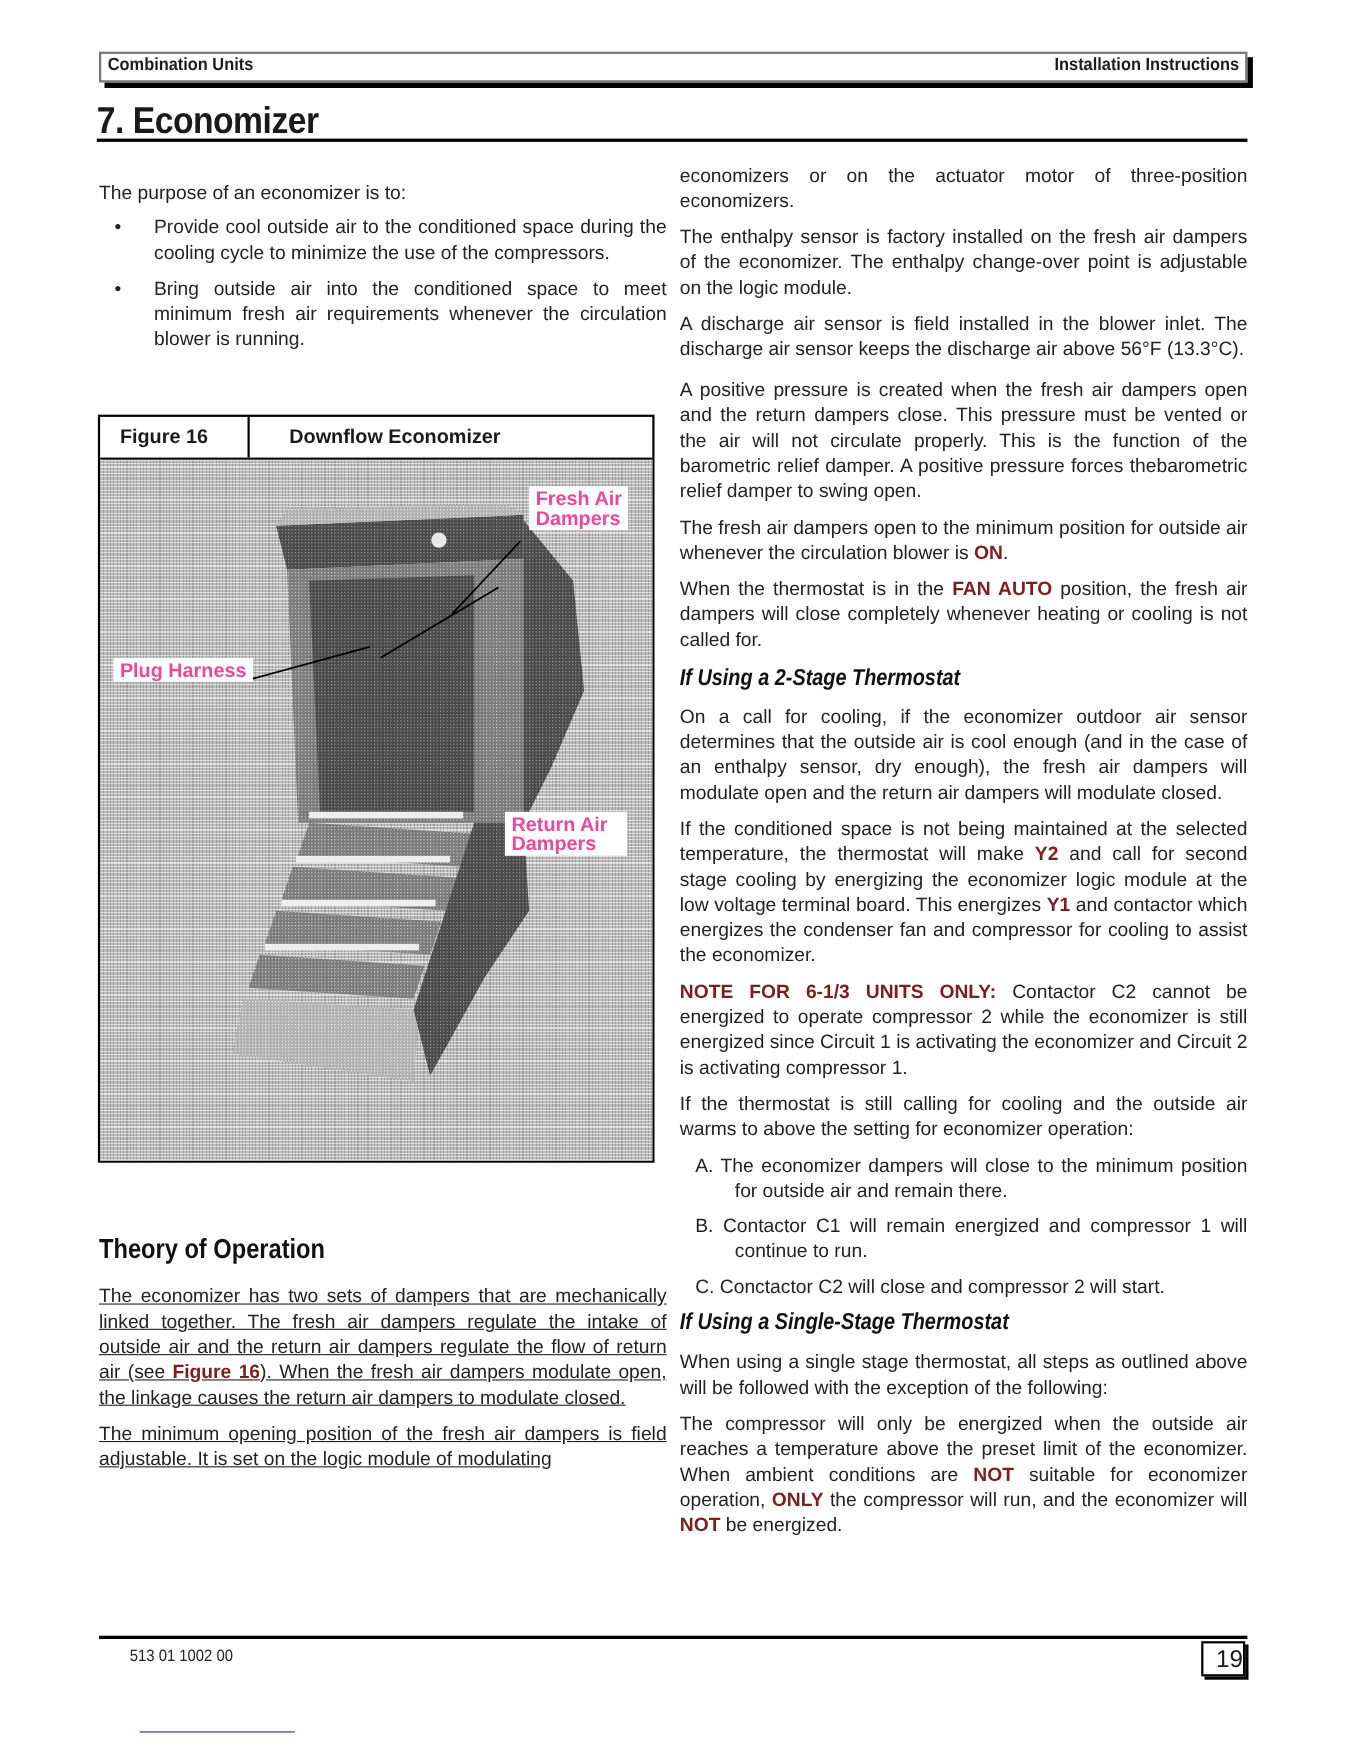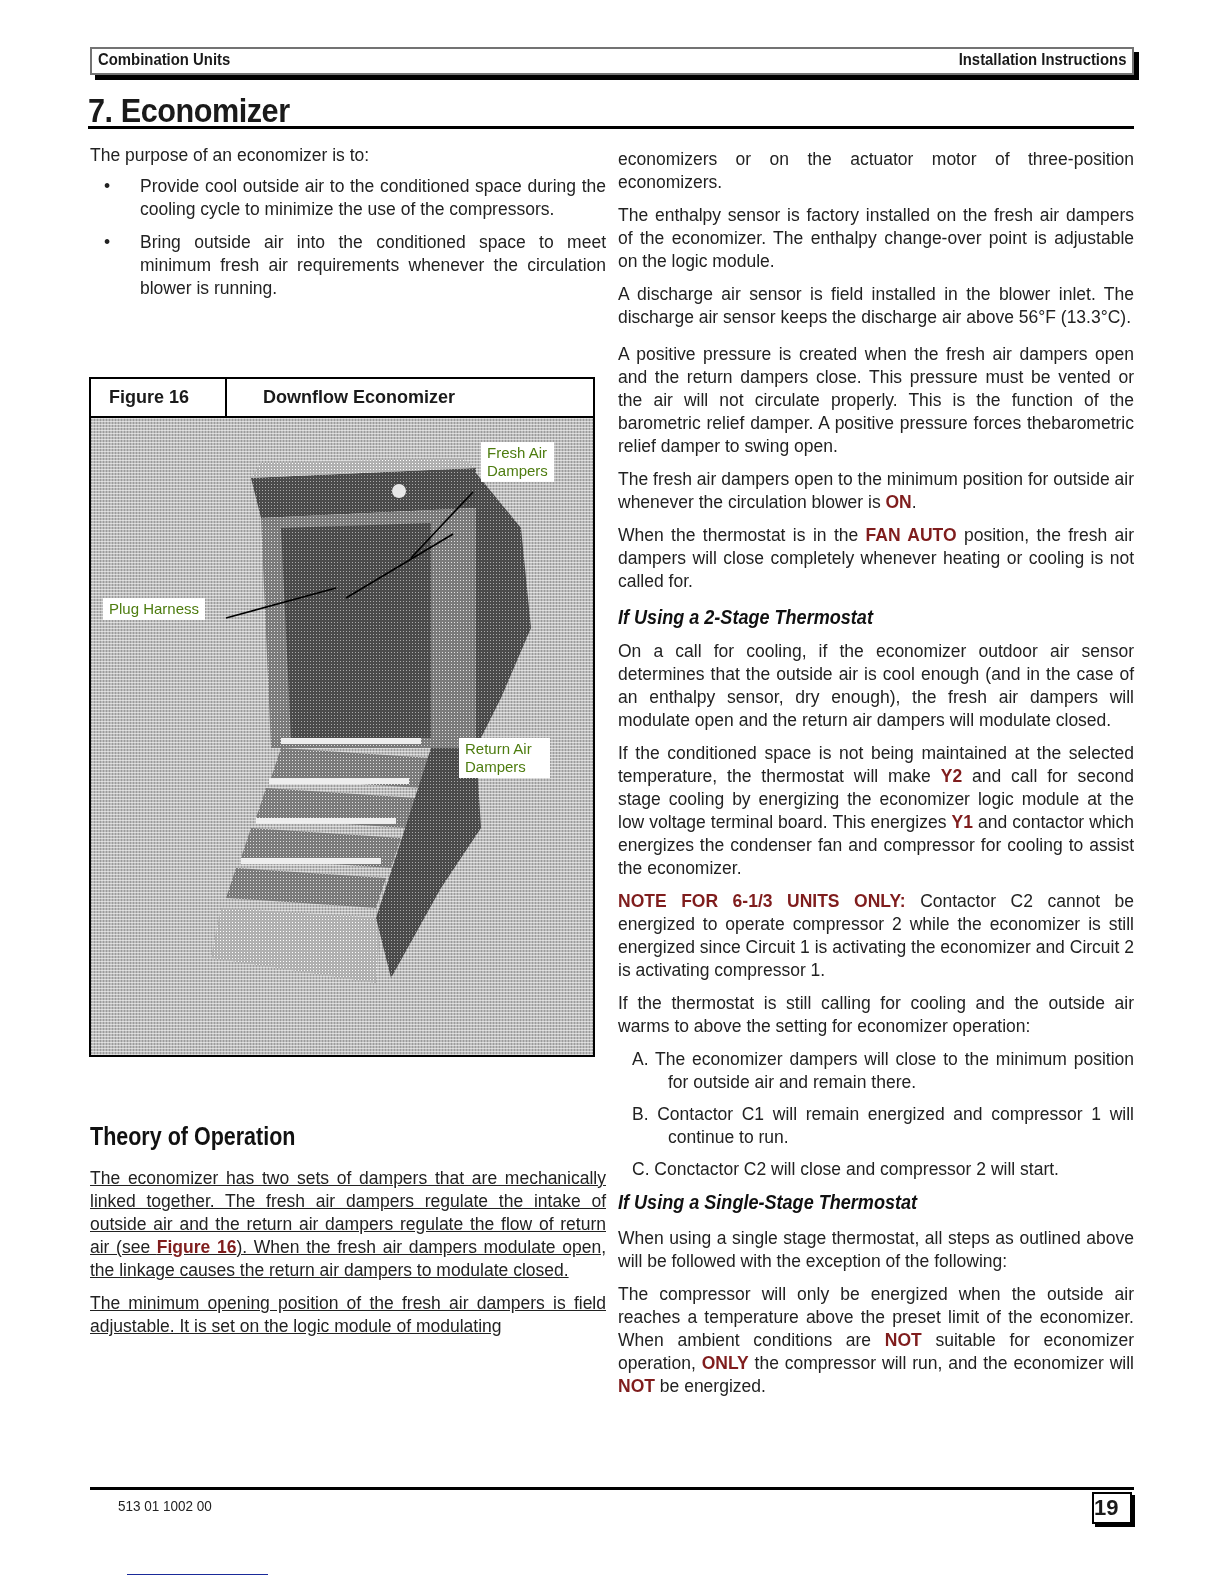--- a/index.html
+++ b/index.html
@@ -32,46 +32,46 @@
   .fig-head { position:absolute; left:0; top:0; width:502px; height:37px; border-bottom:2px solid #000; }
   .fig-num { position:absolute; left:0; top:0; width:136px; height:37px; border-right:2px solid #000;
              font-size:18px; font-weight:bold; line-height:37px; padding-left:18px; box-sizing:border-box; }
   .fig-cap { position:absolute; left:172px; top:0; height:37px; line-height:37px; font-size:18px; font-weight:bold;text-align:center; }
   .photo { position:absolute; left:0; top:39px; width:502px; height:637px;
            background-color:#bdbdbd;
            background-image:
              repeating-linear-gradient(0deg, rgba(255,255,255,0.55) 0 1px, transparent 1px 3px),
              repeating-linear-gradient(90deg, rgba(0,0,0,0.18) 0 1px, transparent 1px 3px);
            overflow:hidden; }
-  .callout { position:absolute; background:#fff; font-size:15px; font-weight:normal; line-height:18px; padding:2px 6px; color:#4d7c0f; }
+  .callout { position:absolute; background:#fff; font-size:18px; font-weight:bold; line-height:18px; padding:2px 6px; color:#ec4899; }
 
   .h2 { font-size:25px; font-weight:bold; transform:scaleX(0.86); transform-origin:left; color:#111; }
   .h3 { font-size:21px; font-weight:bold; font-style:italic; transform:scaleX(0.86); transform-origin:left; color:#111; }
 
   .list-item { position:relative; padding-left:50px; text-indent:-36px; margin:0 0 9px 0; text-align:justify; }
 
   .foot-rule { left:90px; top:1487px; width:1044px; height:3px; background:#000; }
   .foot-left { left:118px; top:1497px; font-size:15px; color:#222; transform:scaleX(0.9); transform-origin:left; }
   .pg { left:1092px; top:1492px; width:36px; height:28px; border:2px solid #000; box-shadow:3px 3px 0 #000;
-        font-size:22px; font-weight:bold; text-align:left; line-height:28px; background:#fff; }
+        font-size:22px; font-weight:normal; text-align:right; line-height:28px; background:#fff; }
   .blue-line { left:127px; top:1574px; width:141px; height:1px; background:#1a2a9a; }
   b { color:#7f1d1d; }
 </style>
 </head>
 <body>
 
 <div class="abs hdr">
   <span class="hdr-left">Combination Units</span>
   <span class="hdr-right">Installation Instructions</span>
 </div>
 
 <div class="abs title">7. Economizer</div>
 <div class="abs title-rule"></div>
 
-<div class="col left-col" style="top:144px;">
+<div class="col left-col" style="top:164px;">
   <p style="margin-bottom:8px;">The purpose of an economizer is to:</p>
   <div class="bullet">
     <span class="dot">•</span>
     <span>Provide cool outside air to the conditioned space during the cooling cycle to minimize the use of the compressors.</span>
   </div>
   <div class="bullet">
     <span class="dot">•</span>
     <span>Bring outside air into the conditioned space to meet minimum fresh air requirements whenever the circulation blower is running.</span>
   </div>
 </div>

